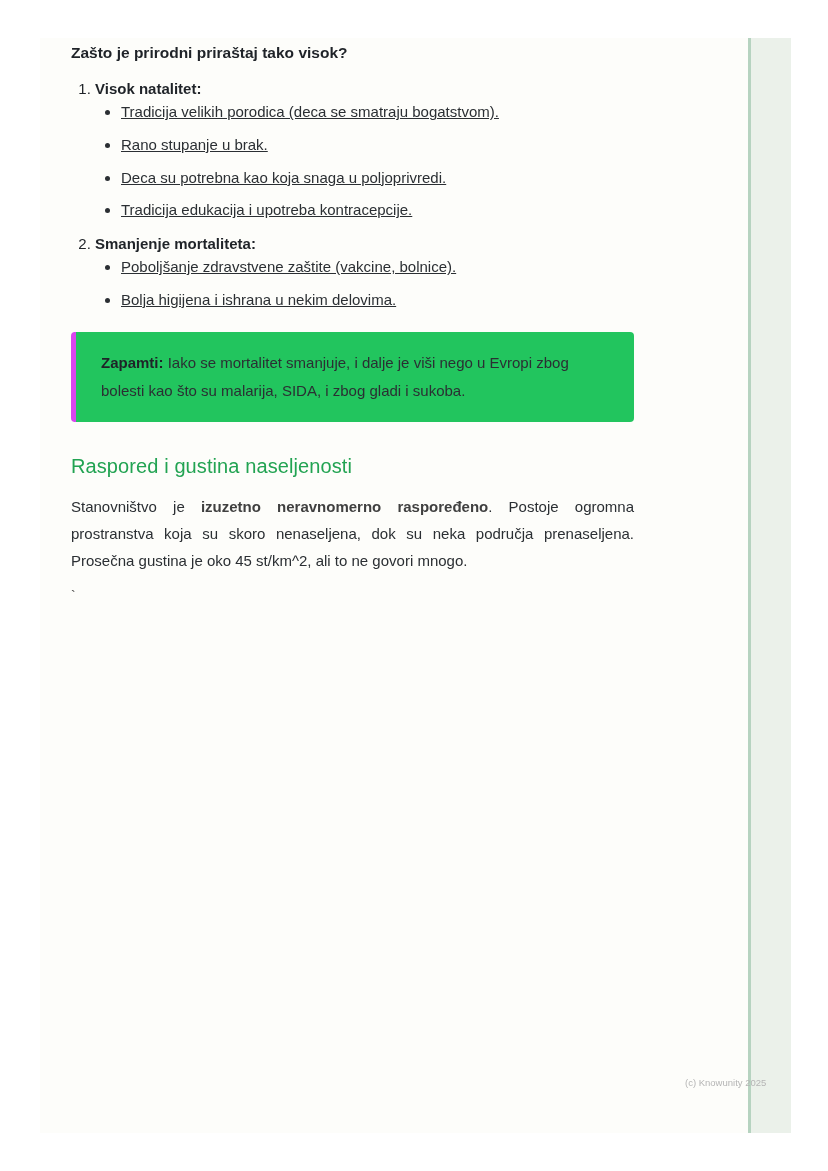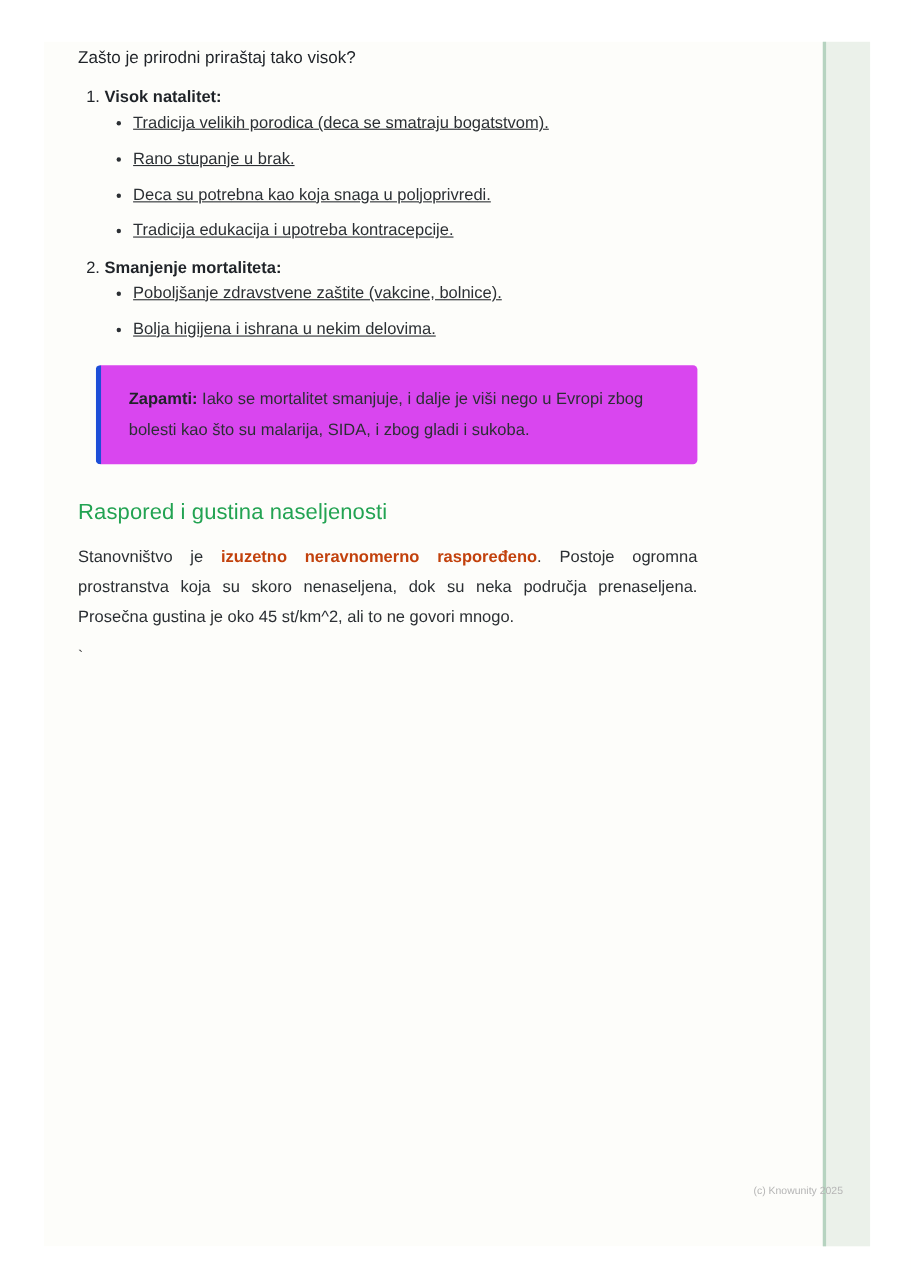--- a/index.html
+++ b/index.html
@@ -13,40 +13,40 @@
     background: #fdfdfa;
   }
   .sidebar-strip {
     position: absolute; left: 748px; top: 38px; width: 43px; height: 1095px;
     background: #ebf1ea; border-left: 3px solid #b6d3c0; box-sizing: border-box;
   }
   .content {
     position: absolute; left: 71px; top: 40px; width: 563px;
     font-size: 15px; line-height: 1.45;
   }
-  .q-title { font-weight: normal; font-size: 15.5px; margin: 2px 0 14px 0; }
+  .q-title { font-weight: bold; font-size: 15.5px; margin: 2px 0 14px 0; }
   ol.main { margin: 0; padding-left: 24px; }
   ol.main > li { margin-bottom: 12px; }
   ol.main > li::marker { font-weight: normal; }
   .li-head { font-weight: bold; }
   ul.sub { margin: 1px 0 0 0; padding-left: 26px; list-style: disc; }
   ul.sub li { margin-bottom: 11px; color: #2b2f33; text-decoration: underline; }
   ul.sub li:last-child { margin-bottom: 0; }
   .callout {
-    margin: 22px 0 0 16px; background: #d946ef; border-left: 5px solid #1d4ed8;
+    margin: 22px 0 0 0; background: #22c55e; border-left: 5px solid #d946ef;
     border-radius: 4px; padding: 17px 24px 17px 25px; line-height: 1.85;
     color: #2b2f33;
   }
   .callout b { color: #1f2328; }
   h2.sec {
     color: #22a352; font-size: 20px; font-weight: normal; margin: 30px 0 12px 0;
     letter-spacing: 0.1px;
   }
   p.body { text-align: justify; line-height: 1.8; margin: 0; color: #2b2f33; }
-  p.body b { color: #c2410c; }
+  p.body b { color: #404040; }
   .tick { margin-top: 12px; color: #444; font-size: 14px; }
   .footer {
     position: absolute; left: 685px; top: 1077px; font-size: 9.5px; color: #b5b5b5;
   }
 </style>
 </head>
 <body>
 
 <div class="page"></div>
 <div class="sidebar-strip"></div>

